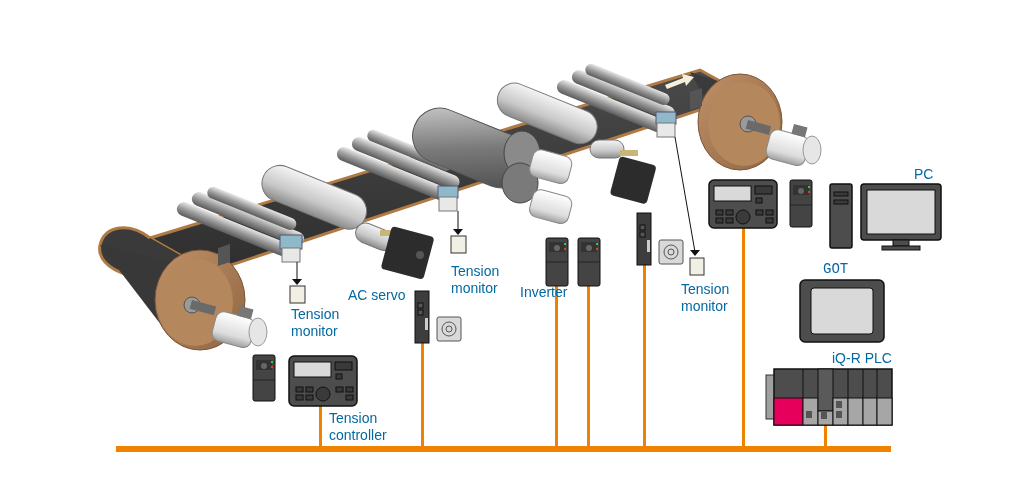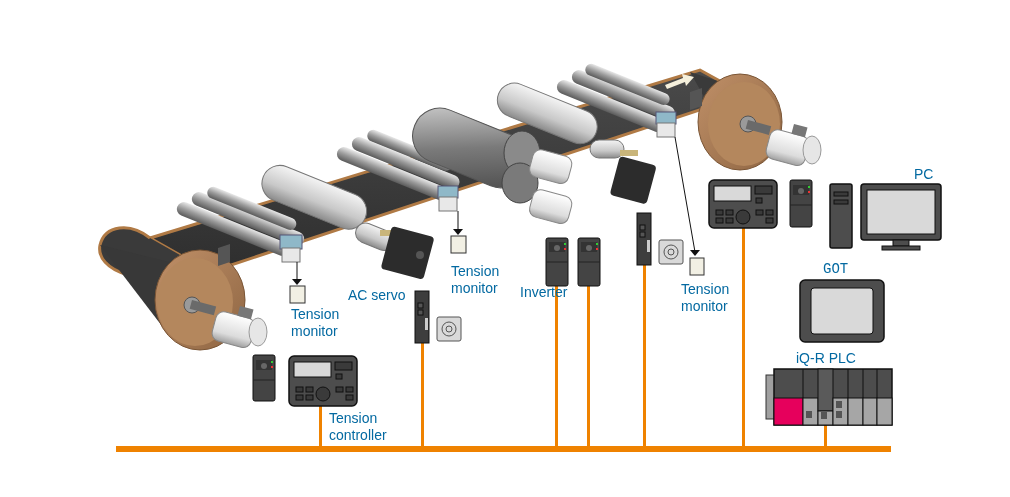--- a/index.html
+++ b/index.html
@@ -299,14 +299,14 @@
   <div>monitor</div>
 </div>
 <div class="lbl" style="left:348px; top:287px;text-align:center;">AC servo</div>
 <div class="lbl" style="left:520px; top:236px;margin-top:48px;">Inverter</div>
 <div class="lbl" style="left:329px; top:410px;">
   <div>Tension</div>
   <div>controller</div>
 </div>
 <div class="lbl" style="left:914px; top:166px;">PC</div>
 <div class="lbl" style="left:823px; top:261px;font-family:Liberation Mono, monospace;">GOT</div>
-<div class="lbl" style="left:796px; top:350px;text-align:right;">iQ-R PLC</div>
+<div class="lbl" style="left:832px; top:350px;text-align:right;">iQ-R PLC</div>
 </div>
 
 </body></html>

